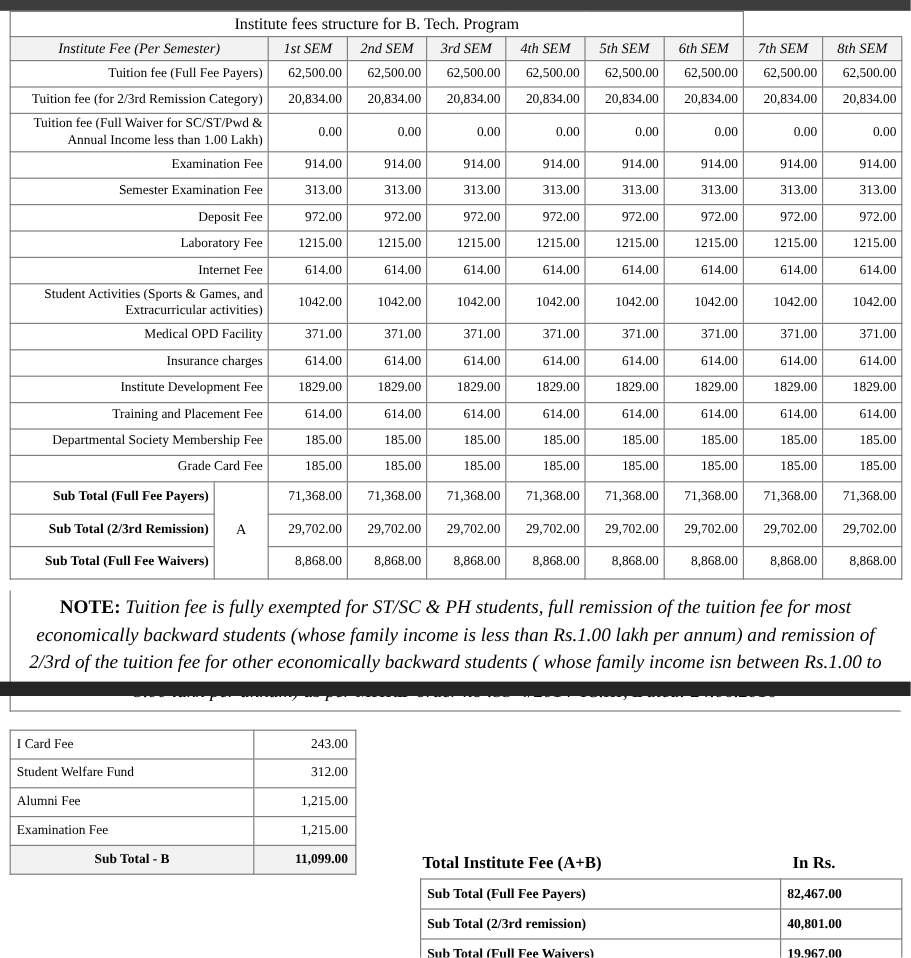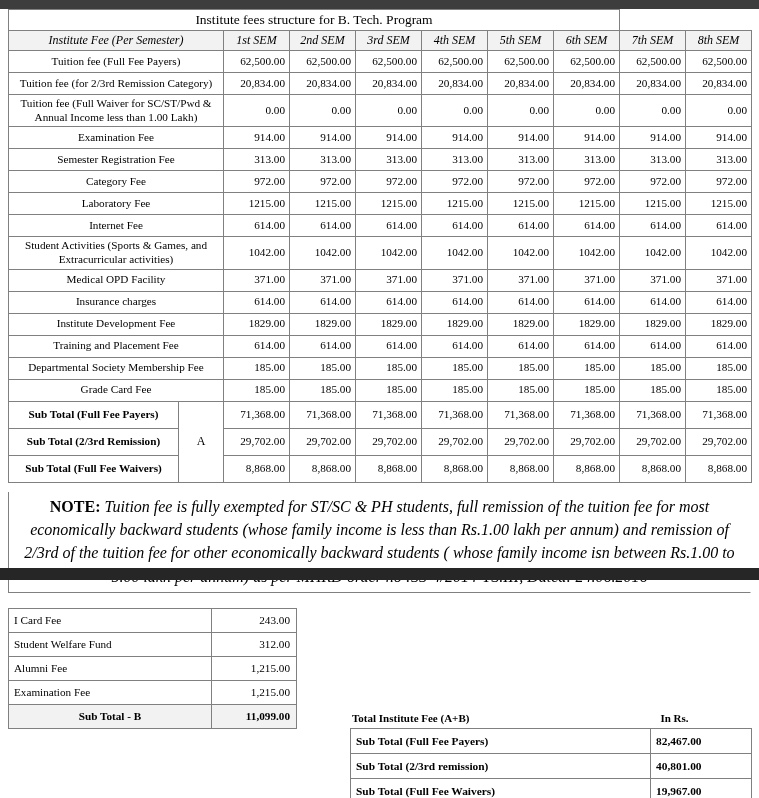--- a/index.html
+++ b/index.html
@@ -50,21 +50,21 @@
   .hdr {
     background: #f2f2f2;
     font-weight: bold;
     text-align: center;
     font-size: 12px;
     height: 18px;
     padding: 1px 3px;
     font-style: italic;
   }
   .hdr.left { text-align: center; }
-  .lbl { text-align: center; }
+  .lbl { text-align: right; }
   .num { text-align: right; padding-right: 5px; white-space: nowrap; }
   .r-tall td { height: 32px; }
   .r-std td { height: 22px; }
   .sub td { font-weight: bold; height: 27px; }
   .sub .lbl { font-weight: bold; }
   .amerge {
     text-align: center; font-weight: bold; font-size: 12px;
     vertical-align: middle;
   }
 
@@ -105,21 +105,21 @@
   table.otc td.lbl { text-align: left; }
   table.otc td.num { text-align: right; padding-right: 6px; white-space: nowrap; }
   table.otc tr.total td {
     background: #f2f2f2; font-weight: bold;
   }
   table.otc tr.total td.lbl { text-align: center; }
 
   
   .tif-wrap { position: absolute; left: 350px; top: 712px; width: 401px; }
   .tif-head {
-    display: flex; font-weight: bold; font-size: 11px;
+    display: flex; font-weight: bold; font-size: 14px;
     padding: 0 0 4px 2px; color:#000;
   }
   .tif-head .t { width: 300px; text-align: left; }
   .tif-head .r { width: 101px; text-align: left; padding-left: 10px; }
   table.tif {
     border-collapse: collapse; width: 401px; table-layout: fixed;
     font-size: 11.4px; color: #000;
   }
   table.tif td {
     border: 1px solid #808080;
@@ -205,32 +205,32 @@
             <td class="num">914.00</td>
             <td class="num">914.00</td>
             <td class="num">914.00</td>
             <td class="num">914.00</td>
             <td class="num">914.00</td>
             <td class="num">914.00</td>
             <td class="num">914.00</td>
             <td class="num">914.00</td>
           </tr>
           <tr class="r-std">
-            <td class="lbl" colspan="2">Semester Registration Fee</td>
-            <td class="num">313.00</td>
-            <td class="num">313.00</td>
-            <td class="num">313.00</td>
-            <td class="num">313.00</td>
-            <td class="num">313.00</td>
-            <td class="num">313.00</td>
-            <td class="num">313.00</td>
-            <td class="num">313.00</td>
-          </tr>
-          <tr class="r-std">
-            <td class="lbl" colspan="2">Category Fee</td>
+            <td class="lbl" colspan="2">Semester Examination Fee</td>
+            <td class="num">313.00</td>
+            <td class="num">313.00</td>
+            <td class="num">313.00</td>
+            <td class="num">313.00</td>
+            <td class="num">313.00</td>
+            <td class="num">313.00</td>
+            <td class="num">313.00</td>
+            <td class="num">313.00</td>
+          </tr>
+          <tr class="r-std">
+            <td class="lbl" colspan="2">Deposit Fee</td>
             <td class="num">972.00</td>
             <td class="num">972.00</td>
             <td class="num">972.00</td>
             <td class="num">972.00</td>
             <td class="num">972.00</td>
             <td class="num">972.00</td>
             <td class="num">972.00</td>
             <td class="num">972.00</td>
           </tr>
           <tr class="r-std">

